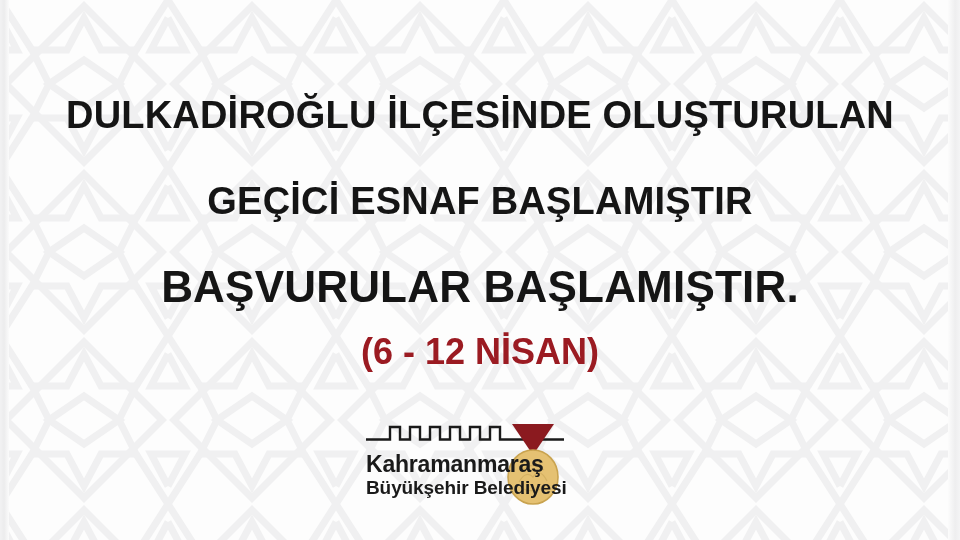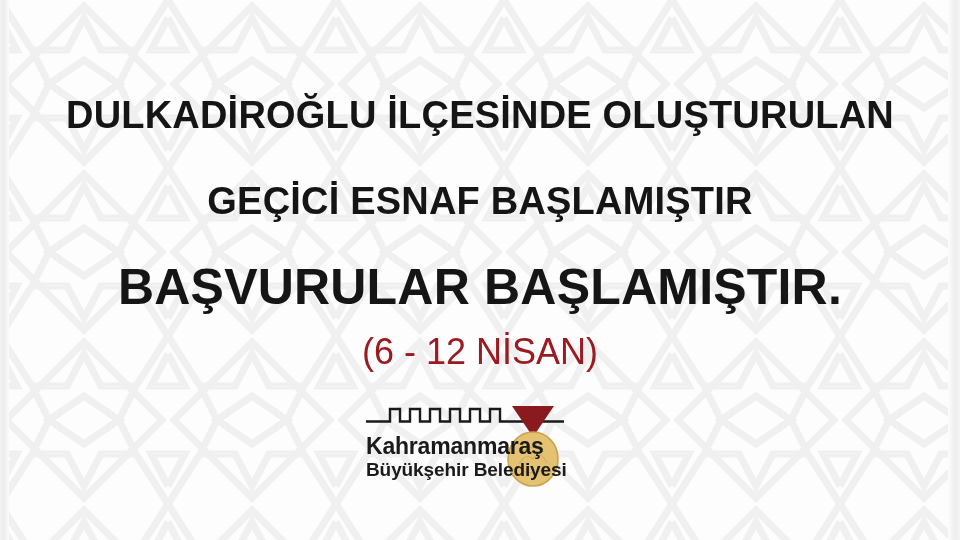--- a/index.html
+++ b/index.html
@@ -65,40 +65,40 @@
     display: block;
     color: #151515;
     font-weight: 700;
     font-size: 38px;
     line-height: 86px;
     letter-spacing: 0.2px;
     white-space: nowrap;
   }
   .hl-line.l1 { font-size: 38px; }
   .hl-line.l2 { font-size: 38px; }
-  .hl-line.l3 { font-size: 50px; }
+  .hl-line.l3 { font-size: 44px; }
 
   .daterange {
     position: absolute;
     left: 0;
     right: 0;
     top: 328px;
     text-align: center;
     color: #9b1b22;
-    font-weight: 400;
+    font-weight: 700;
     font-size: 36px;
     line-height: 48px;
     white-space: nowrap;
   }
 
   
   .logo {
     position: absolute;
     left: 364px;
-    top: 396px;
+    top: 414px;
     width: 240px;
     height: 92px;
   }
   .logo svg { display: block; }
 </style>
 </head>
 <body>
 
 <div id="poster">
 

